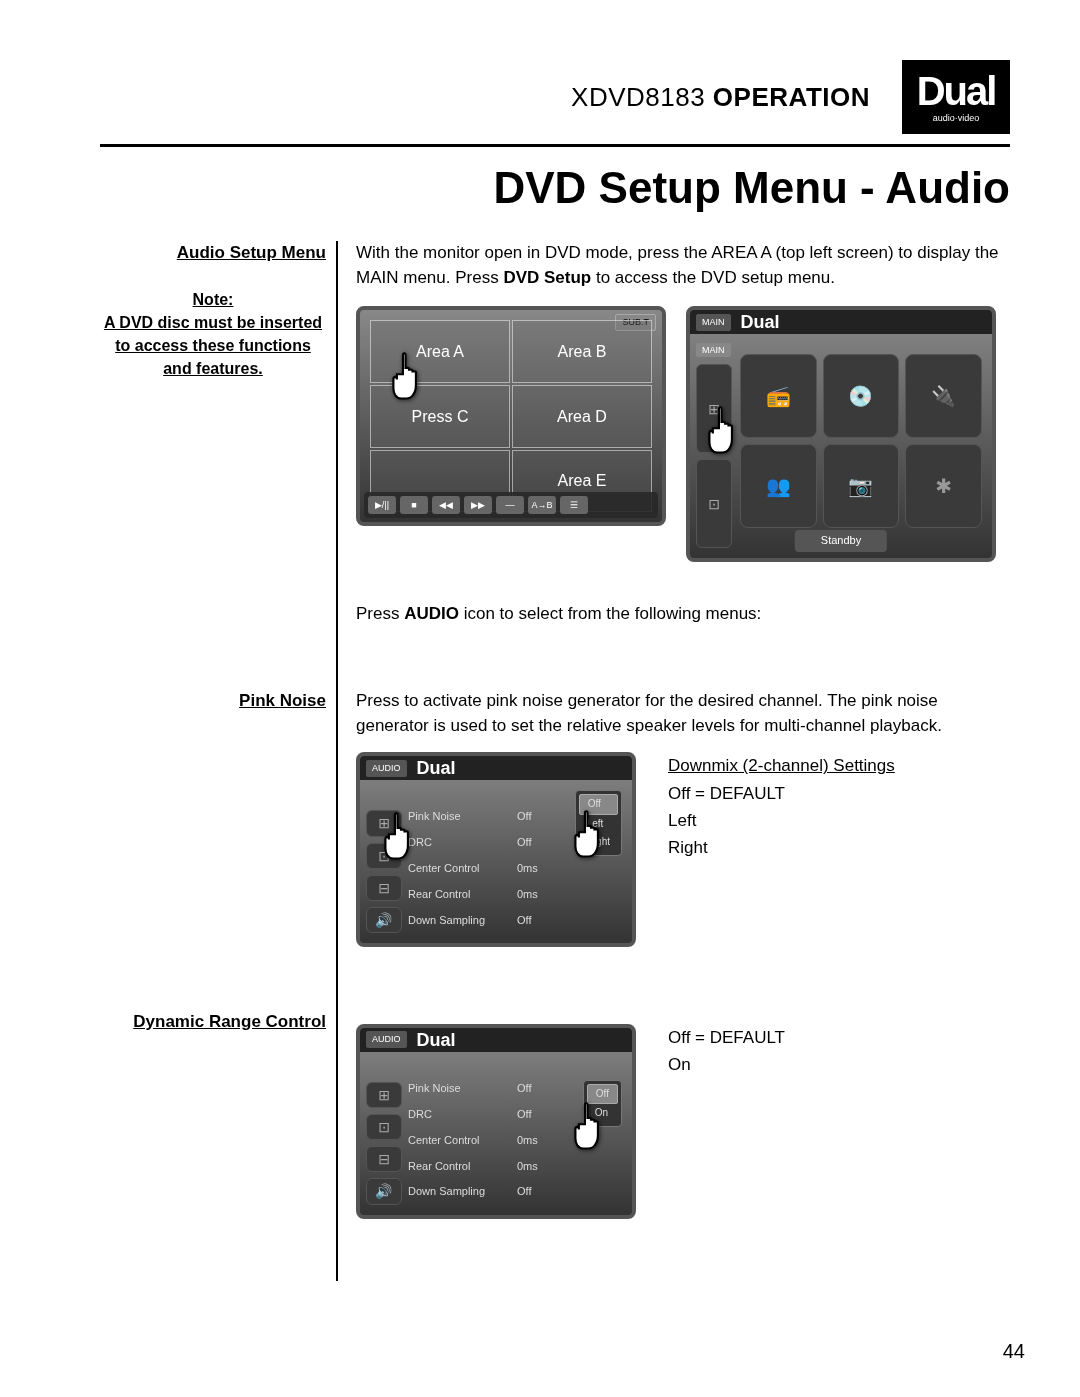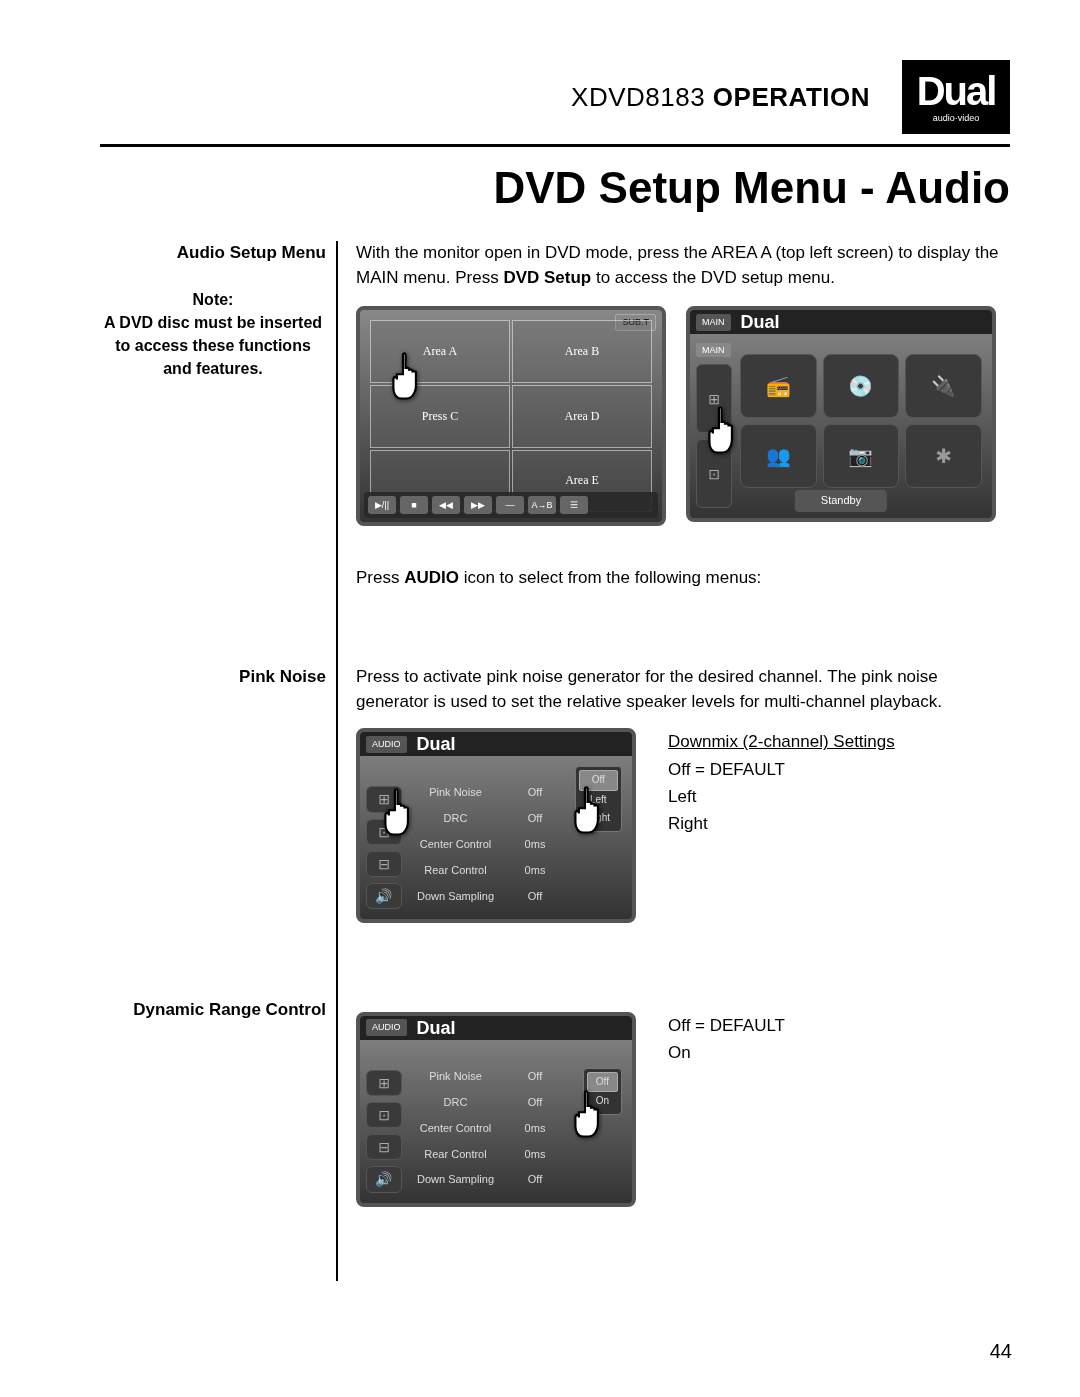--- a/index.html
+++ b/index.html
@@ -36,44 +36,44 @@
     font-weight: 700;
     letter-spacing: 0px;
     margin-bottom: 28px;
     font-family: Arial, sans-serif;
   }
   .content {
     display: grid;
     grid-template-columns: 230px 16px 1fr;
     border-left: none;
   }
-  .left-col { text-align: right; padding-right: 4px; font-size: 17px; line-height: 1.45; }
+  .left-col { text-align: right; padding-right: 4px; font-size: 17px; line-height: 1.45; text-decoration: underline; }
   .left-col .label { font-weight: 700; margin-bottom: 22px; }
   .left-col .note-block { font-weight: 700; font-size: 16px; text-align: center; margin-top: 0; }
   .right-col { font-size: 17px; line-height: 1.45; padding-left: 10px; }
   .right-col .bold { font-weight: 700; }
   .lcell { grid-column: 1; padding-bottom: 18px; }
   .vcell { grid-column: 2; }
   .rcell { grid-column: 3; padding-bottom: 18px; }
   .img-row { display: flex; gap: 20px; margin: 16px 0 40px 0; }
   .screenshot {
     border: 4px solid #555; border-radius: 8px;
     background: linear-gradient(#888, #333);
     position: relative; overflow: hidden;
-    display: flex; flex-direction: column; text-align: center;
+    display: flex; flex-direction: column;
   }
   .screenshot.s1 { width: 310px; height: 220px; }
-  .screenshot.s2 { width: 310px; height: 216px; }
+  .screenshot.s2 { width: 310px; height: 256px; }
   .screenshot.s3 { width: 280px; height: 195px; }
   .screenshot .topbar { height: 24px; background: #222; display: flex; align-items: center; padding: 0 6px; gap: 4px; }
   .tab { background: #555; color: #fff; font-size: 9px; padding: 2px 6px; border-radius: 2px; }
   .tab.active { background: #888; }
   .s-body { flex: 1; position: relative; }
   .area-grid { position: absolute; inset: 10px; display: grid; grid-template-columns: 1fr 1fr; grid-template-rows: repeat(3,1fr); gap: 2px; }
-  .area-cell { border: 1px solid rgba(255,255,255,0.5); display: flex; align-items: center; justify-content: center; color: #fff; font-size: 12px; background: rgba(100,100,100,0.3); font-family: Liberation Serif, serif; }
+  .area-cell { border: 1px solid rgba(255,255,255,0.5); display: flex; align-items: center; justify-content: center; color: #fff; font-size: 16px; background: rgba(100,100,100,0.3); }
   .controls-bar { position: absolute; bottom: 4px; left: 4px; right: 4px; height: 26px; background: rgba(40,40,40,0.9); border-radius: 4px; display: flex; align-items: center; gap: 4px; padding: 0 4px; }
   .ctrl-btn { width: 28px; height: 18px; background: #666; border-radius: 3px; display: flex; align-items: center; justify-content: center; color: #fff; font-size: 9px; }
   .hand {
     width: 46px; height: 52px; position: absolute;
     filter: drop-shadow(1px 1px 2px rgba(0,0,0,0.6));
   }
   .hand svg { width: 100%; height: 100%; }
   .icon-grid { position: absolute; inset: 20px 10px 30px 50px; display: grid; grid-template-columns: repeat(3,1fr); grid-template-rows: repeat(2,1fr); gap: 6px; }
   .icon-cell { background: #3a3a3a; border-radius: 8px; display:flex; align-items:center; justify-content:center; color:#999; font-size: 20px; border:1px solid #555;}
   .sidebar-icons { position:absolute; left:6px; top:30px; bottom:10px; width:36px; display:flex; flex-direction:column; gap:6px;}
@@ -83,21 +83,21 @@
   .menu-row { display:flex; gap:14px; color:#ddd; font-size:11px; padding:5px 0; }
   .menu-row .k { width: 95px; }
   .menu-row .v { width: 36px; }
   .popup { position:absolute; right:10px; top:10px; background:#333; border:1px solid #777; border-radius:4px; padding:3px; }
   .popup div { color:#ddd; font-size:10px; padding:2px 8px; }
   .popup .sel { background:#888; border:1px solid #aaa; border-radius:2px;}
   .logo-small { color:#fff; font-weight:900; font-size:18px; margin-left:6px; }
   .settings-col { margin-left: 8px; font-size:17px; line-height:1.6; }
   .settings-col .u { text-decoration: underline; }
   .pair-row { display:flex; align-items:flex-start; gap: 24px; margin-top: 14px; }
-  .page-num { position: absolute; bottom: 34px; right: 68px; font-size: 20px; }
+  .page-num { position: absolute; bottom: 34px; right: 55px; font-size: 20px; }
   .vcontainer { position: relative; }
   .vcontainer .line { position:absolute; left:4px; top:0; bottom:0; width:2px; background:#000; }
   .subt { position:absolute; top:4px; right:6px; background:#888; color:#000; font-size:9px; padding:1px 6px; border-radius:2px; border:1px solid #aaa;}
 </style>
 </head>
 <body>
 
 <svg width="0" height="0" style="position:absolute">
   <symbol id="hand" viewBox="0 0 50 60">
     <path d="M18 6 C18 3 21 3 21 6 L21 22 C21 20 25 20 25 22 L25 24 C25 22 29 22 29 24 L29 26 C29 24 33 24 33 26 L33 40 C33 50 28 56 22 56 L16 56 C10 56 7 50 7 44 L7 34 C7 30 11 30 11 34 L11 28 L18 28 Z" fill="#fff" stroke="#000" stroke-width="2.5"></path>

